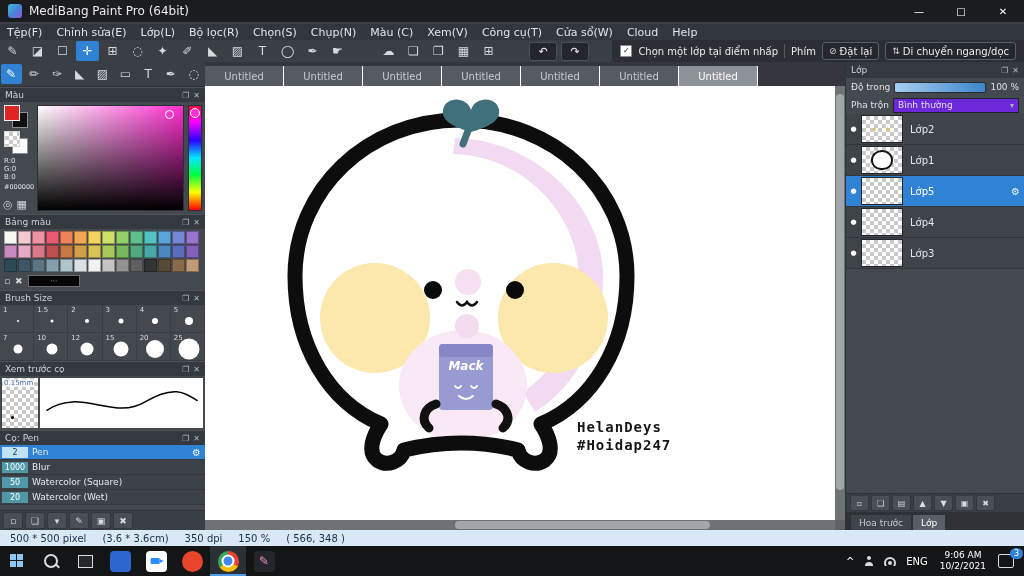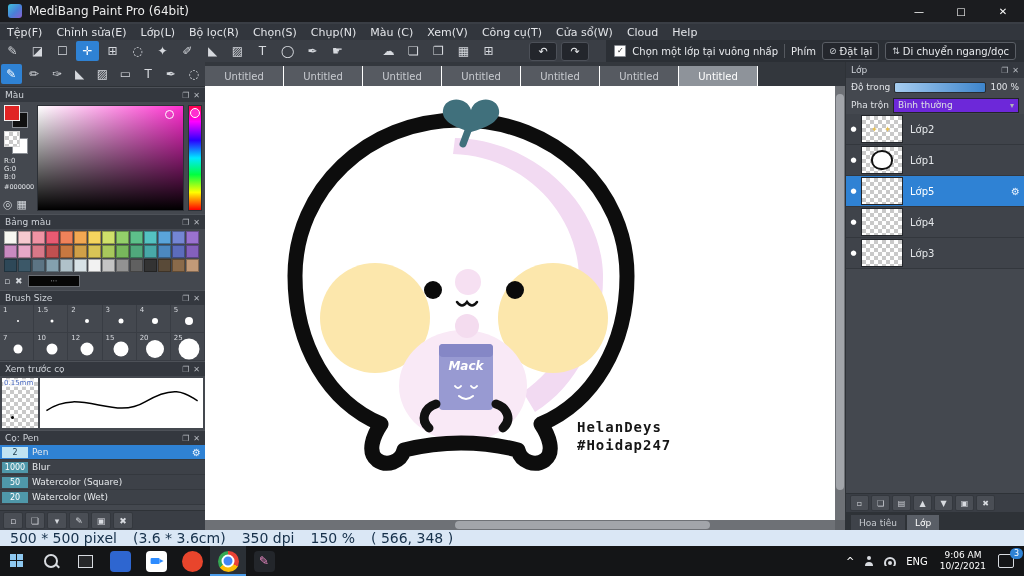--- a/index.html
+++ b/index.html
@@ -136,21 +136,21 @@
   .layer-icons{height:18px;background:#3a3e45;border-top:1px solid #2e3237;display:flex;
                align-items:center;gap:2px;padding:0 4px}
   .mini-btn2{width:17px;height:14px;background:#4a4e55;border:1px solid #34383e;border-radius:2px;
              color:#d8dbe0;font-size:8px;display:flex;align-items:center;justify-content:center}
   .dock-tabs{height:18px;background:#2e3237;display:flex;align-items:flex-end;padding-left:5px;gap:2px}
   .dock-tab{height:15px;padding:0 8px;font-size:9px;color:#c6cacf;background:#3f434a;
             display:flex;align-items:center}
   .dock-tab.active{background:#5a5f67;color:#fff}
   
   .statusbar{position:absolute;left:0;right:0;bottom:30px;height:16px;background:#dae7f5;
-             color:#16304a;font-size:14px;display:flex;align-items:center;padding:0 10px;gap:16px;white-space:nowrap}
+             color:#16304a;font-size:10px;display:flex;align-items:center;padding:0 10px;gap:16px;white-space:nowrap}
   
   .taskbar{position:absolute;left:0;right:0;bottom:0;height:30px;background:#141517;display:flex;
            align-items:center;color:#fff}
   .tb-item{width:34px;height:30px;display:flex;align-items:center;justify-content:center;position:relative}
   .win-logo{width:14px;height:14px;display:grid;grid-template-columns:6px 6px;grid-template-rows:6px 6px;gap:1px}
   .win-logo div{background:#8ec8f0}
   .search-glass{width:10px;height:10px;border:2px solid #d8dbe0;border-radius:50%;position:relative}
   .search-glass:after{content:"";position:absolute;width:5px;height:2px;background:#d8dbe0;
                       transform:rotate(45deg);right:-4px;bottom:-1px}
   .taskview{width:13px;height:11px;border:1.5px solid #d8dbe0;background:rgba(255,255,255,.08)}
@@ -230,21 +230,21 @@
   <span class="tbtn">☁</span>
   <span class="tbtn">❏</span>
   <span class="tbtn">❐</span>
   <span class="tbtn">▦</span>
   <span class="tbtn">⊞</span>
   <div class="tb-gap"></div>
   <div class="undo-btn">↶</div>
   <div class="undo-btn">↷</div>
   <div class="right-cluster">
     <span class="cbx">✓</span>
-    <span class="tb-label">Chọn một lớp tại vuông nhấp</span>
+    <span class="tb-label">Chọn một lớp tại điểm nhấp</span>
     <span class="tb-sep"></span>
     <span class="tb-label">Phím</span>
     <div class="dark-btn">
       <span class="ic">⊘</span>
       <span>Đặt lại</span>
     </div>
     <div class="dark-btn">
       <span class="ic">⇅</span>
       <span>Di chuyển ngang/dọc</span>
     </div>
@@ -595,21 +595,21 @@
   <div class="layer-icons">
     <span class="mini-btn2">▫</span>
     <span class="mini-btn2">❏</span>
     <span class="mini-btn2">▤</span>
     <span class="mini-btn2">▲</span>
     <span class="mini-btn2">▼</span>
     <span class="mini-btn2">▣</span>
     <span class="mini-btn2">✖</span>
   </div>
   <div class="dock-tabs">
-    <div class="dock-tab">Hoa tiêu</div>
+    <div class="dock-tab">Hoa trước</div>
     <div class="dock-tab active">Lớp</div>
   </div>
 </div>
 
 <div class="statusbar">
   <span>500 * 500 pixel</span>
   <span>(3.6 * 3.6cm)</span>
   <span>350 dpi</span>
   <span>150 %</span>
   <span>( 566, 348 )</span>

